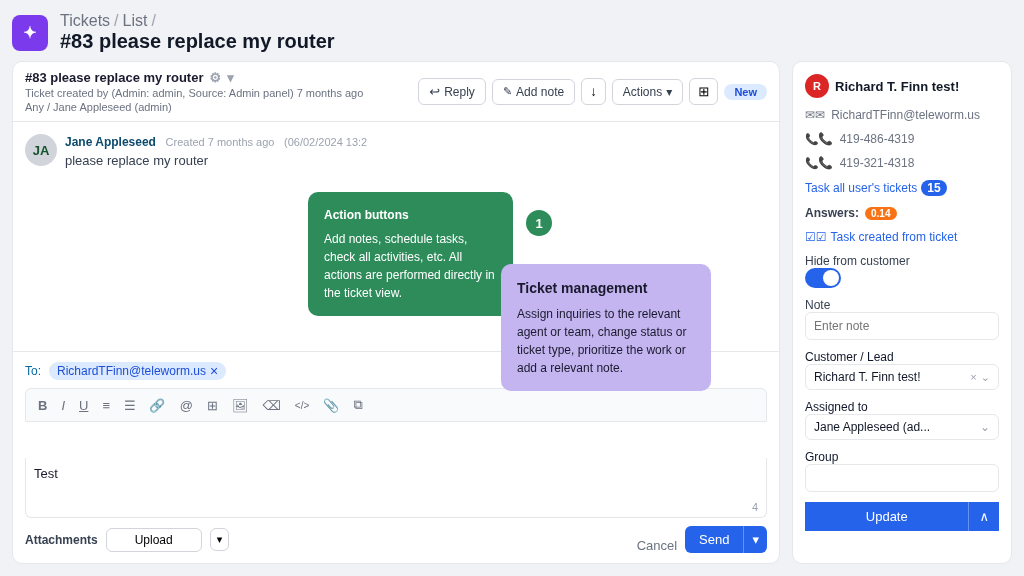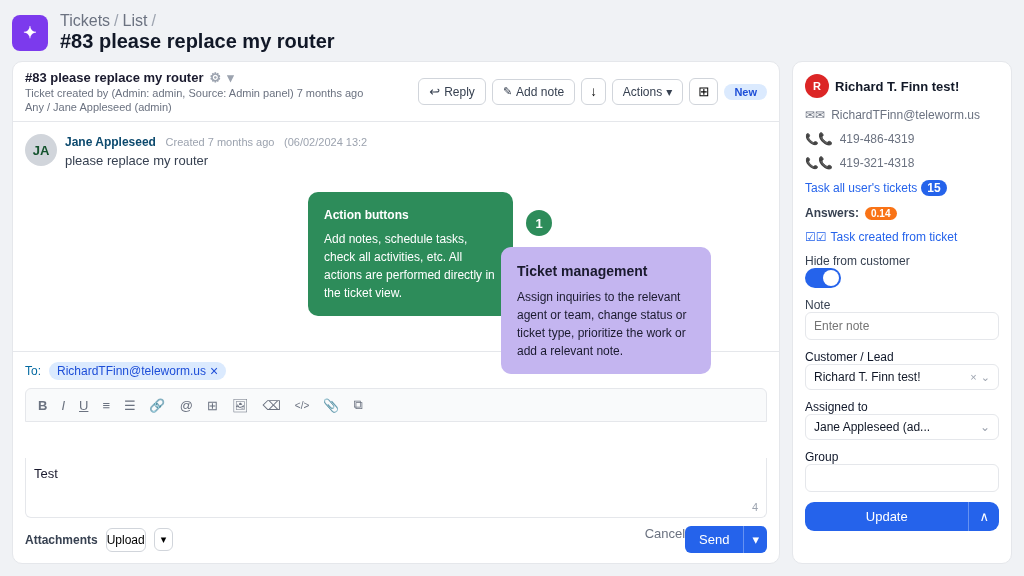--- a/index.html
+++ b/index.html
@@ -177,21 +177,21 @@
     }
     .reply-footer {
       display: flex; align-items: center; justify-content: space-between;
       margin-top: 8px;
     }
     .attachments-row {
       display: flex; align-items: center; gap: 8px;
       font-size: 12px; font-weight: 600; color: #374151;
     }
     .btn-upload {
-      padding: 4px 0;
+      padding: 4px 28px;
       border: 1px solid #d1d5db;
       border-radius: 6px;
       background: white;
       cursor: pointer;
       font-size: 12px;
     }
     .btn-send {
       display: flex; align-items: center; gap: 0;
       background: #2563eb; color: white;
       border: none; border-radius: 6px;
@@ -200,21 +200,21 @@
     }
     .btn-send-main { padding: 6px 14px; }
     .btn-send-caret {
       padding: 6px 8px;
       border-left: 1px solid rgba(255,255,255,0.3);
     }
     .btn-cancel {
       background: none; border: none; cursor: pointer;
       font-size: 13px; color: #6b7280;
     }
-    .send-group { display: flex; align-items: flex-start; gap: 0; }
+    .send-group { display: flex; align-items: flex-end; gap: 8px; }
 
     
     .right-panel {
       width: 220px;
       background: white;
       border-radius: 10px;
       border: 1px solid #e5e7eb;
       padding: 12px;
       display: flex;
       flex-direction: column;
@@ -285,21 +285,21 @@
       border: 1px solid #e5e7eb; border-radius: 6px;
       font-size: 12px; background: white;
       display: flex; align-items: center; justify-content: space-between;
       cursor: pointer;
     }
     .select-value { color: #111827; font-size: 12px; }
     .select-icons { display: flex; align-items: center; gap: 4px; color: #9ca3af; font-size: 11px; }
     .update-btn {
       display: flex; align-items: center; justify-content: center; gap: 0;
       background: #2563eb; color: white;
-      border: none; border-radius: 9px;
+      border: none; border-radius: 0;
       cursor: pointer; font-size: 13px; font-weight: 500;
       width: 100%; overflow: hidden;
     }
     .update-main { padding: 7px 0; flex: 1; text-align: center; }
     .update-caret { padding: 7px 10px; border-left: 1px solid rgba(255,255,255,0.3); }
 
     
     .tooltip-overlay {
       position: absolute;
       z-index: 100;
@@ -311,21 +311,21 @@
       padding: 14px 16px;
       border-radius: 10px;
       width: 205px;
       font-size: 12px;
       line-height: 1.5;
     }
     .tooltip-action-buttons .tooltip-title {
       font-size: 12px; font-weight: 700; margin-bottom: 6px;
     }
     .tooltip-ticket-mgmt {
-      top: 185px; left: 488px;
+      top: 202px; left: 488px;
       background: #c4b5f0;
       color: #1a1a2e;
       padding: 14px 16px;
       border-radius: 10px;
       width: 210px;
       font-size: 12px;
       line-height: 1.5;
     }
     .tooltip-ticket-mgmt .tooltip-title {
       font-size: 14px; font-weight: 700; margin-bottom: 6px;

